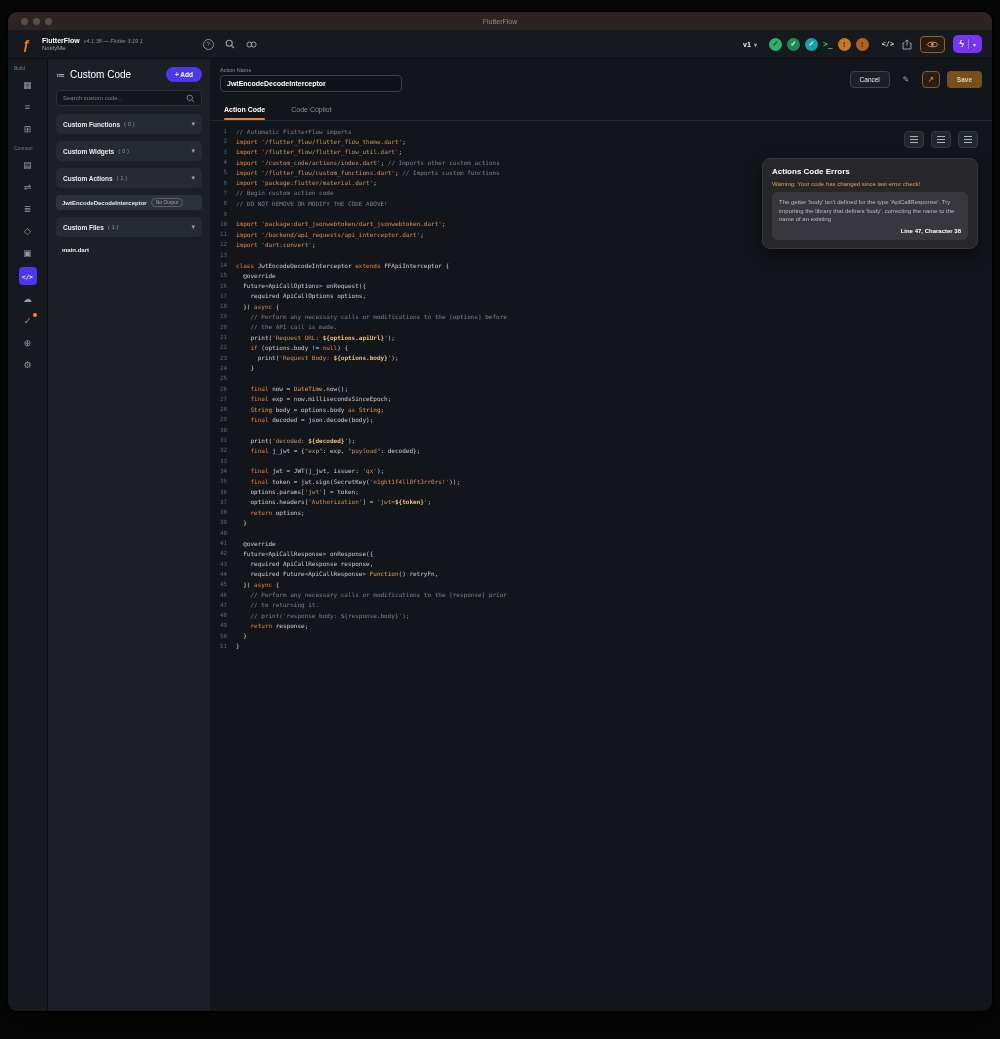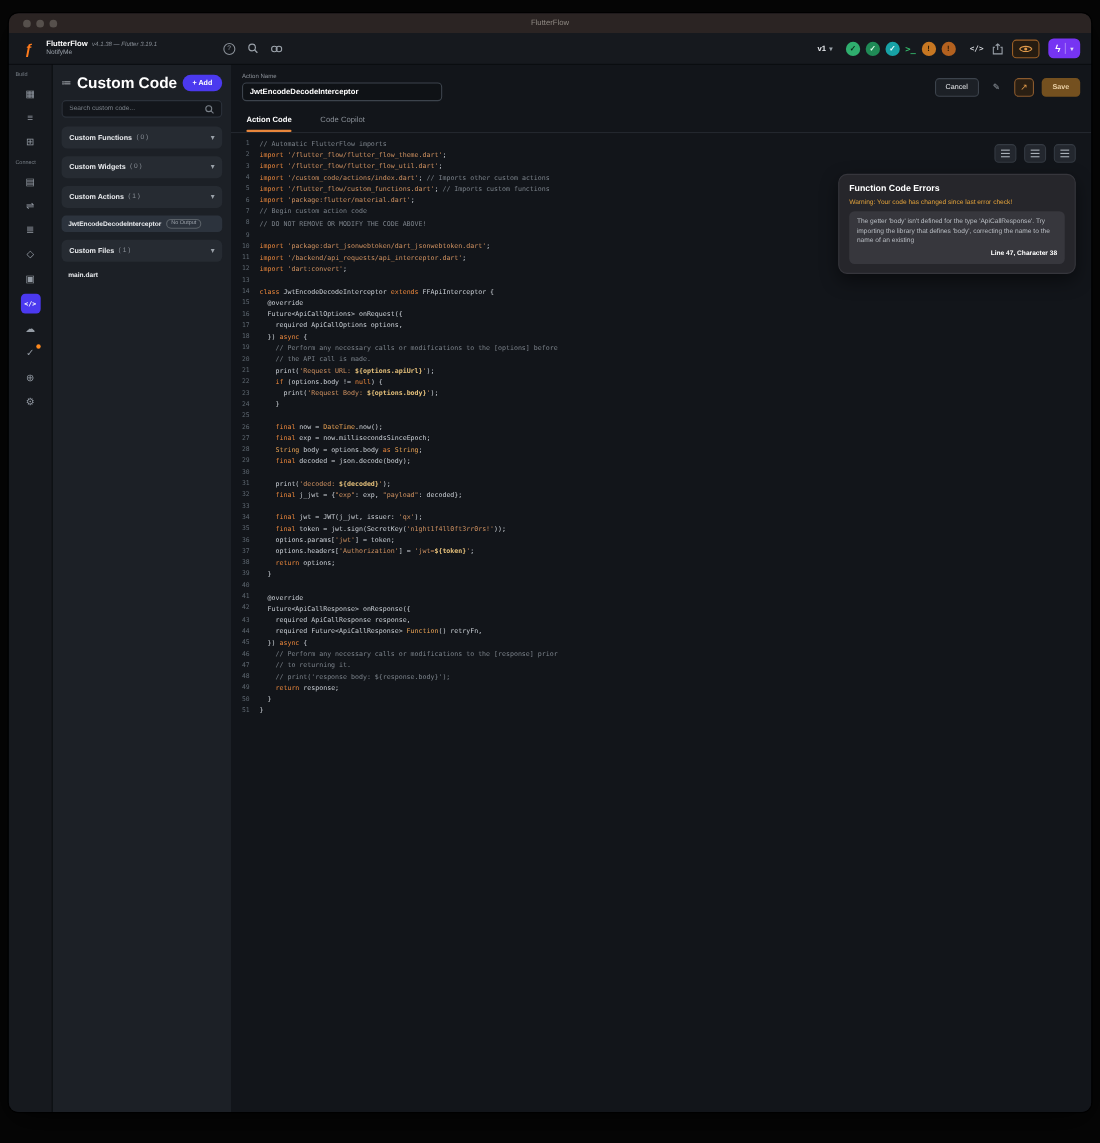--- a/index.html
+++ b/index.html
@@ -47,21 +47,21 @@
   .rail-label { font-size:5px; color:#767d85; align-self:flex-start; margin-left:6px; margin-top:2px; }
   .rail-icon { width:18px; height:16px; display:flex; align-items:center; justify-content:center; color:#949ba4;
                font-size:9px; border-radius:4px; position:relative; cursor:pointer; }
   .rail-icon.active { background:#4b39ef; color:#fff; height:18px; font-size:6px; font-weight:bold;
                       font-family:"DejaVu Sans Mono", monospace; }
   .rail-dot { position:absolute; top:0; right:0; width:4px; height:4px; border-radius:50%; background:#ff8a1e; }
   
   .panel { width:162px; background:#1c2026; display:flex; flex-direction:column; padding:8px; gap:8px; flex:0 0 auto; }
   .panel-head { display:flex; align-items:center; gap:5px; }
   .ph-icon { color:#c6cbd1; font-size:9px; }
-  .ph-title { color:#fff; font-size:14px; font-weight:bold; flex:1; }
+  .ph-title { color:#fff; font-size:10px; font-weight:normal; flex:1; }
   .addbtn { background:#4b39ef; color:#fff; border:none; border-radius:10px; font-size:6.5px; font-weight:bold;
             height:15px; padding:0 9px; font-family:inherit; cursor:pointer; }
   .searchbox { display:flex; align-items:center; background:#13161b; border:1px solid #2b313a; border-radius:4px;
                height:16px; padding:0 6px; gap:4px; }
   .searchbox input { flex:1; background:transparent; border:none; outline:none; color:#cfd3d8; font-size:6px;
                      font-family:inherit; min-width:0; }
   .searchbox input::placeholder { color:#7b828a; }
   .sections { display:flex; flex-direction:column; gap:7px; }
   .sec-card { height:20px; background:#262b32; border-radius:5px; display:flex; align-items:center; padding:0 7px;
               gap:4px; cursor:pointer; }
@@ -521,21 +521,21 @@
               </div>
               <div class="edbtn">
                 <span class="bars">
                   <i></i>
                   <i></i>
                   <i></i>
                 </span>
               </div>
             </div>
           <div class="errpanel">
-            <div class="err-title">Function Code Errors</div>
+            <div class="err-title">Actions Code Errors</div>
             <div class="err-warn">Warning: Your code has changed since last error check!</div>
             <div class="err-card">
               <div class="err-msg">The getter 'body' isn't defined for the type 'ApiCallResponse'. Try importing the library that defines 'body', correcting the name to the name of an existing</div>
               <div class="err-loc">Line 47, Character 38</div>
             </div>
           </div>
         </div>
       </div>
     </div>
 

